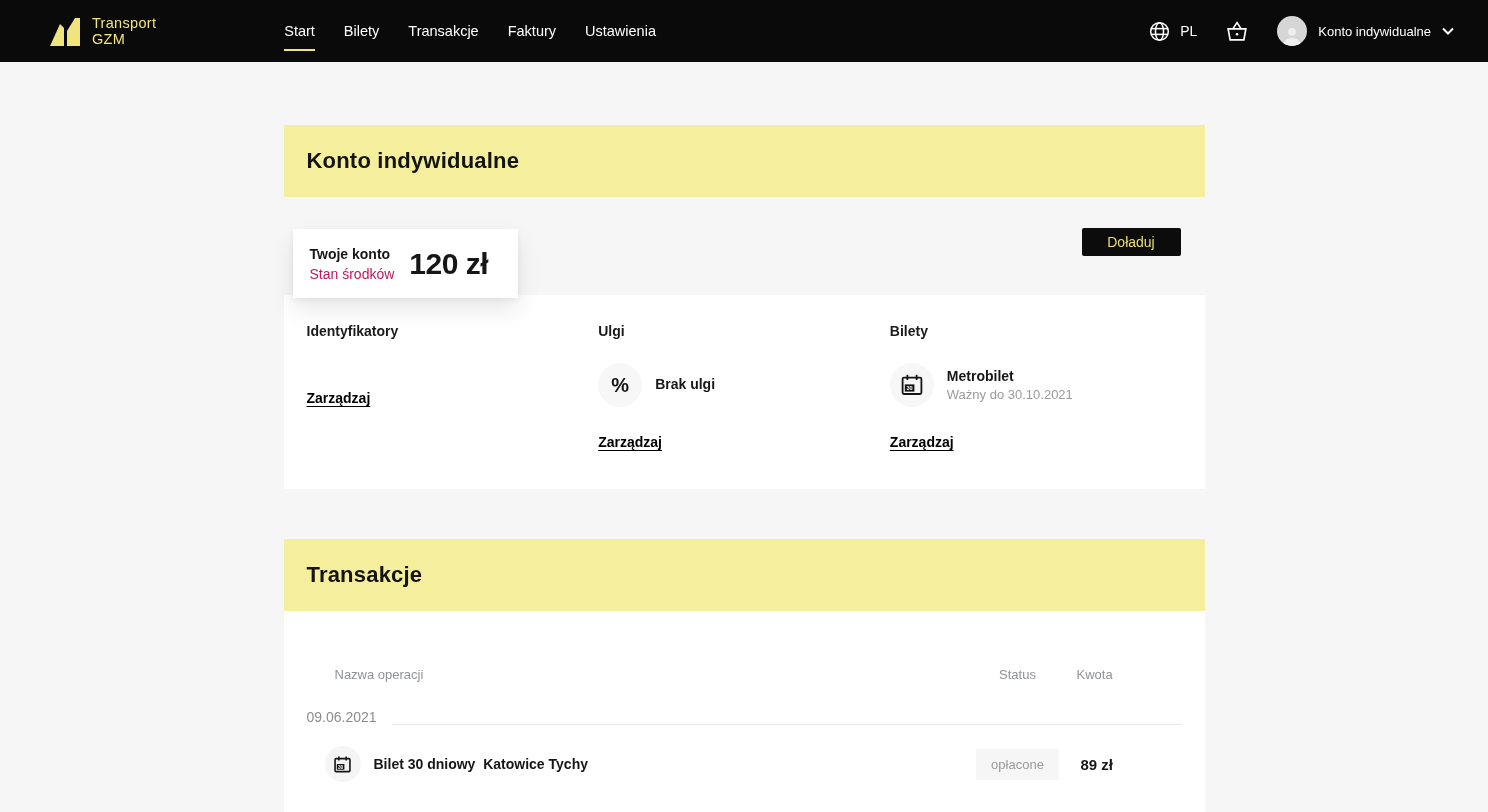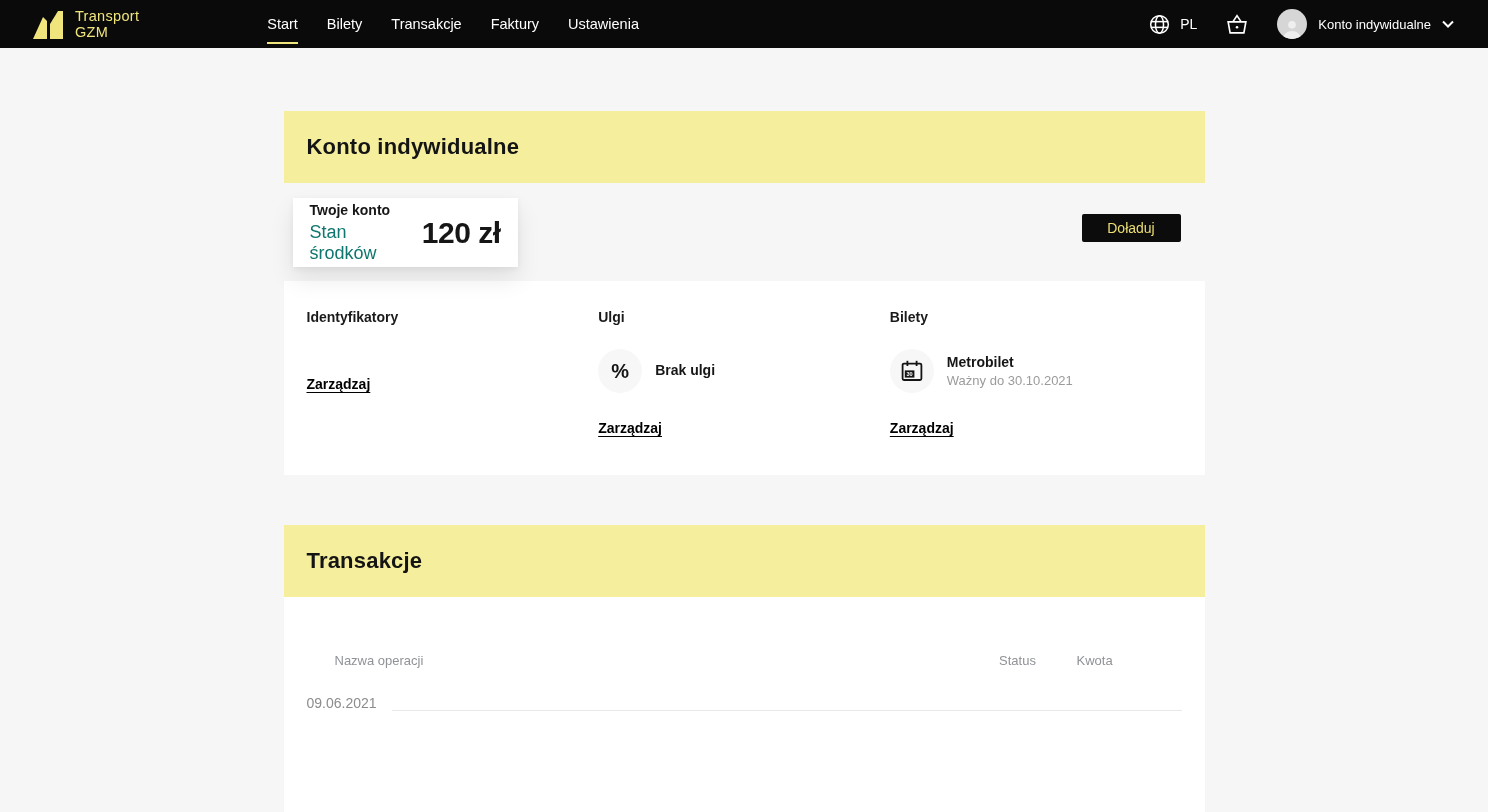--- a/index.html
+++ b/index.html
@@ -6,22 +6,22 @@
   html,body { width:1488px; height:812px; overflow:hidden; }
   body {
     font-family:"Liberation Sans", sans-serif;
     background:#F6F6F6;
     color:#161616;
   }
   a { text-decoration:none; color:inherit; cursor:pointer; }
 
   
   .topbar {
-    height:48px; background:#0A0A0A; display:flex; align-items:center;
-    padding:0 34px 0 33px; color:#fff;
+    height:62px; background:#0A0A0A; display:flex; align-items:center;
+    padding:0 34px 0 50px; color:#fff;
   }
   .logo-group { display:flex; align-items:center; }
   .logo-mark { width:32px; height:30px; }
   .logo-text {
     margin-left:10px; color:#F0E57C; font-size:14.5px; line-height:16px;
     font-weight:500; letter-spacing:.3px;
   }
   .menu { display:flex; list-style:none; gap:29px; margin-left:128px; }
   .menu a {
     font-size:14.5px; font-weight:500; color:#FFFFFF; position:relative;
@@ -45,26 +45,26 @@
   
   .container { width:921px; margin:63px auto 0; }
   .band {
     height:72px; background:#F5EE9D; display:flex; align-items:center;
     padding:0 23px;
   }
   .band h2 { font-size:22px; font-weight:700; color:#141414; letter-spacing:.2px; }
 
   .balance-strip { position:relative; height:98px; }
   .balance-card {
-    position:absolute; left:9px; top:15px; width:225px; height:69px;
+    position:absolute; left:9px; top:32px; width:225px; height:69px;
     background:#FFFFFF; display:flex; align-items:center; padding:0 17px;
     box-shadow:0 12px 24px rgba(0,0,0,.09), 0 2px 6px rgba(0,0,0,.06);
   }
   .bc-title { font-size:14px; font-weight:700; margin-bottom:4px; }
-  .bc-sub { font-size:18px; color:#0f766e; }
+  .bc-sub { font-size:14px; color:#be185d;text-align:right; }
   .bc-amount { font-size:30px; font-weight:700; margin-left:15px; letter-spacing:-.5px; white-space:nowrap; }
   .topup {
     position:absolute; right:24px; top:31px; min-width:99px; height:28px;
     background:#0C0C0C; color:#EBDE72; border:none; border-radius:2px;
     font-family:inherit; font-size:14px; font-weight:500; cursor:pointer; padding:0 22px;
   }
 
   .panel { background:#FFFFFF; }
   .panel-info { padding:28px 23px 38px; }
   .cols { display:grid; grid-template-columns:1fr 1fr 1fr; }
@@ -248,17 +248,35 @@
         <span class="h-name">Nazwa operacji</span>
         <span class="h-status">Status</span>
         <span class="h-amount">Kwota</span>
       </div>
 
       <div class="date-row">
         <span>09.06.2021</span>
         <div class="line"></div>
       </div>
 
+      <div class="trow">
+        <div class="trow-main">
+          <div class="icon-circle-sm">
+            <svg width="19" height="19" viewBox="0 0 24 24">
+              <rect x="2.6" y="4.6" width="18.8" height="16.4" rx="1.4" fill="none" stroke="#141414" stroke-width="2"></rect>
+              <line x1="7.4" y1="1.8" x2="7.4" y2="7" stroke="#141414" stroke-width="2"></line>
+              <line x1="16.6" y1="1.8" x2="16.6" y2="7" stroke="#141414" stroke-width="2"></line>
+              <rect x="4.8" y="11.4" width="9.6" height="7.2" fill="#141414"></rect>
+              <text x="9.6" y="17.3" font-size="6" font-weight="bold" fill="#fff" text-anchor="middle" font-family="Liberation Sans, sans-serif">30</text>
+            </svg>
+          </div>
+          <span class="row-name">Bilet 30 dniowy  Katowice Tychy</span>
+        </div>
+        <div class="status-cell">
+          <span class="badge">opłacone</span>
+        </div>
+        <div class="amount-cell">89 zł</div>
+      </div>
 
     </div>
   </section>
 
 </main>
 
 </body></html>

